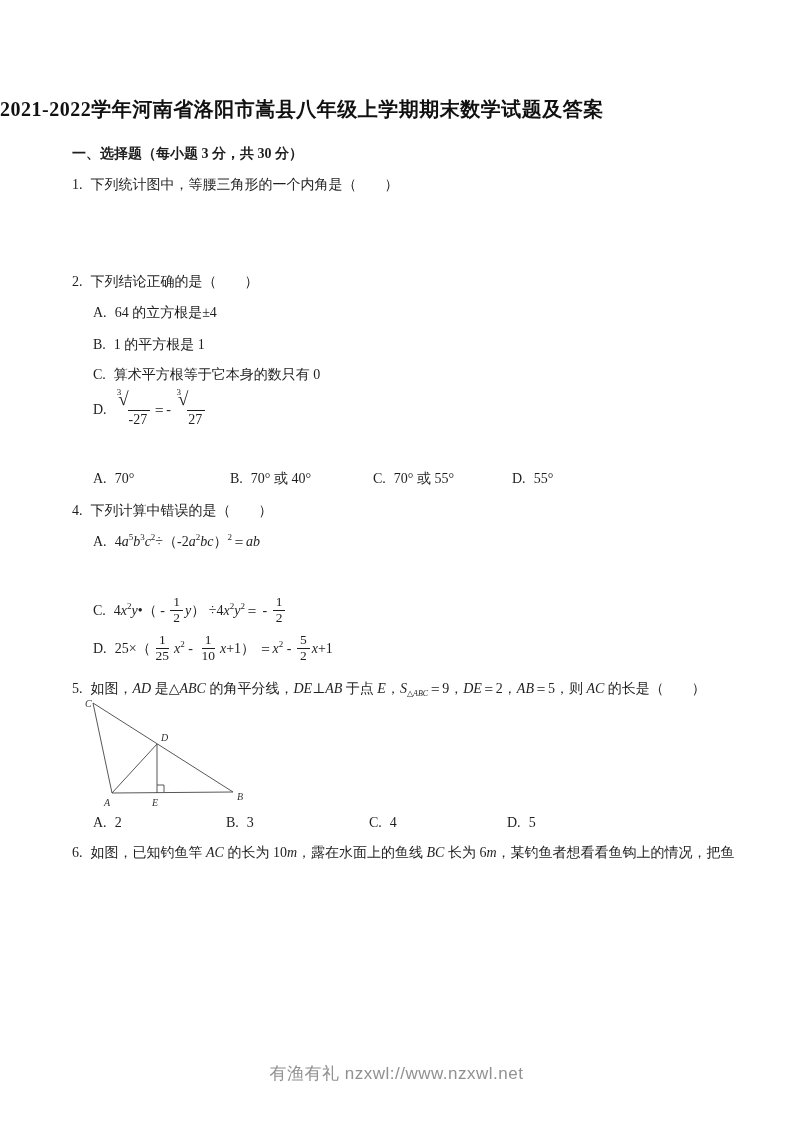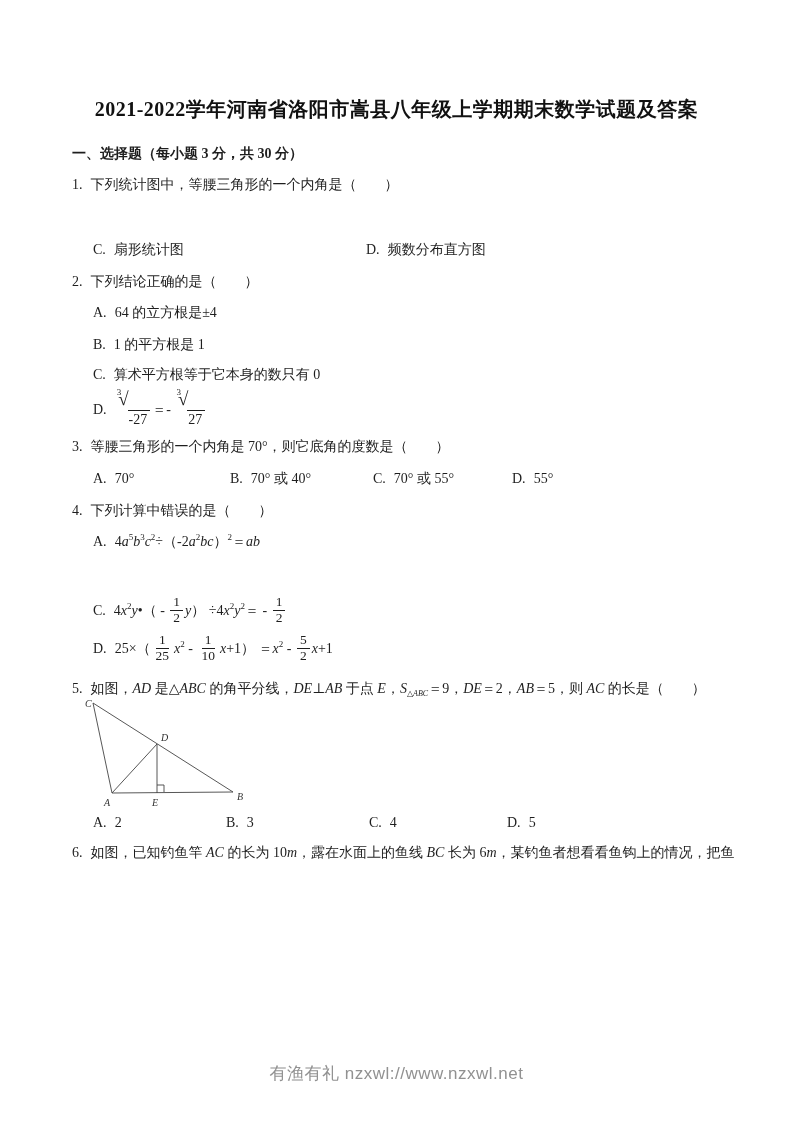--- a/index.html
+++ b/index.html
@@ -3,21 +3,21 @@
 <meta charset="utf-8">
 <style>
   html,body{margin:0;padding:0;background:#ffffff;}
   .page{
     position:relative;width:793px;height:1122px;background:#ffffff;
     font-family:"Liberation Serif","DejaVu Serif",serif;
     color:#1e1e1e;font-size:14px;line-height:20px;overflow:hidden;
   }
   .abs{position:absolute;}
   .title{
-    top:99px;left:0;width:100%;text-align:center;
+    top:99px;left:0;width:100%;
     font-size:20px;font-weight:bold;letter-spacing:0.5px;color:#111;
   }
   .sec-heading{top:144px;left:72px;font-size:14px;font-weight:bold;}
   .stem{left:72px;white-space:nowrap;}
   .qnum{margin-right:8px;}
   .olabel{margin-right:8px;}
   .optrow{left:0;width:100%;height:22px;}
   .opt{position:absolute;white-space:nowrap;}
   .optline{left:93px;white-space:nowrap;}
   i{font-family:"Liberation Serif","DejaVu Serif",serif;font-style:italic;}
@@ -45,40 +45,35 @@
 </head>
 <body>
 
 <div class="page">
 
   <div class="abs title">2021-2022学年河南省洛阳市嵩县八年级上学期期末数学试题及答案</div>
 
   <div class="abs sec-heading">一、选择题（每小题 3 分，共 30 分）</div>
 
   <div class="abs stem" style="top:175px"><span class="qnum">1.</span><span>下列统计图中，等腰三角形的一个内角是（　　）</span></div>
-  <div class="abs optrow" style="top:240px">
-    <span class="opt" style="left:93px"><span class="olabel">C.</span><span>扇形统计图</span></span>
-    <span class="opt" style="left:366px"><span class="olabel">D.</span><span>频数分布直方图</span></span>
-  </div>
 
   <div class="abs stem" style="top:272px"><span class="qnum">2.</span><span>下列结论正确的是（　　）</span></div>
   <div class="abs optline" style="top:303px"><span class="olabel">A.</span><span>64 的立方根是±4</span></div>
   <div class="abs optline" style="top:335px"><span class="olabel">B.</span><span>1 的平方根是 1</span></div>
   <div class="abs optline" style="top:365px"><span class="olabel">C.</span><span>算术平方根等于它本身的数只有 0</span></div>
   <div class="abs optline" style="top:392px"><span class="olabel">D.</span><span><span class="rt">
           <span class="ri">3</span>
           <span class="rs">√</span>
           <span class="rv">-27</span>
         </span>＝- <span class="rt">
           <span class="ri">3</span>
           <span class="rs">√</span>
           <span class="rv">27</span>
         </span></span></div>
 
-  <div class="abs stem" style="top:437px"><span class="qnum">3.</span><span>等腰三角形的一个内角是 70°，则它底角的度数是（　　）</span></div>
   <div class="abs optrow" style="top:469px">
     <span class="opt" style="left:93px"><span class="olabel">A.</span><span>70°</span></span>
     <span class="opt" style="left:230px"><span class="olabel">B.</span><span>70° 或 40°</span></span>
     <span class="opt" style="left:373px"><span class="olabel">C.</span><span>70° 或 55°</span></span>
     <span class="opt" style="left:512px"><span class="olabel">D.</span><span>55°</span></span>
   </div>
 
   <div class="abs stem" style="top:501px"><span class="qnum">4.</span><span>下列计算中错误的是（　　）</span></div>
   <div class="abs optline" style="top:532px"><span class="olabel">A.</span><span>4<i>a</i><sup>5</sup><i>b</i><sup>3</sup><i>c</i><sup>2</sup>÷（-2<i>a</i><sup>2</sup><i>bc</i>）<sup>2</sup>＝<i>ab</i></span></div>
   <div class="abs optline" style="top:596px"><span class="olabel">C.</span><span>4<i>x</i><sup>2</sup><i>y</i>•（ - <span class="fr">

